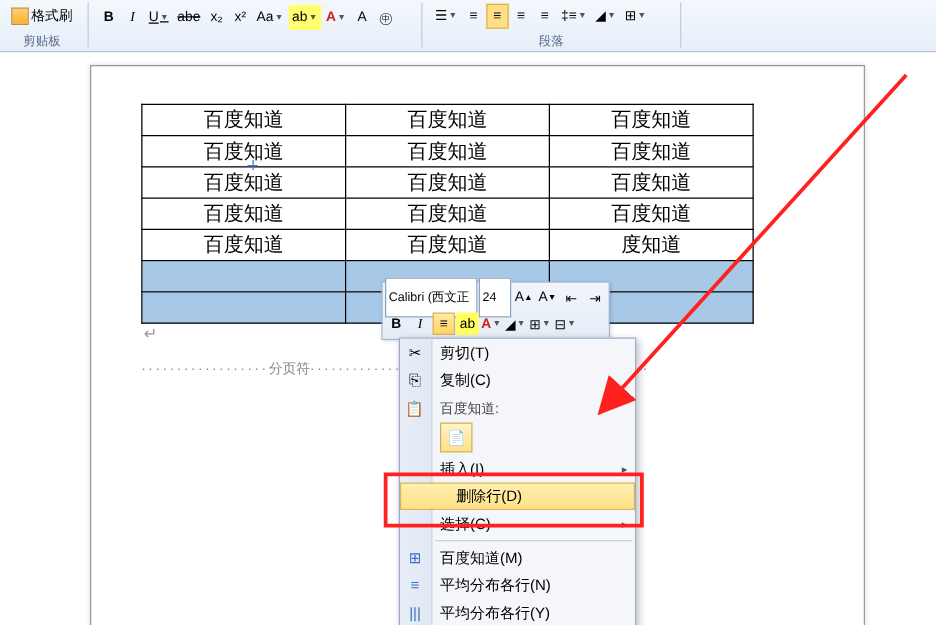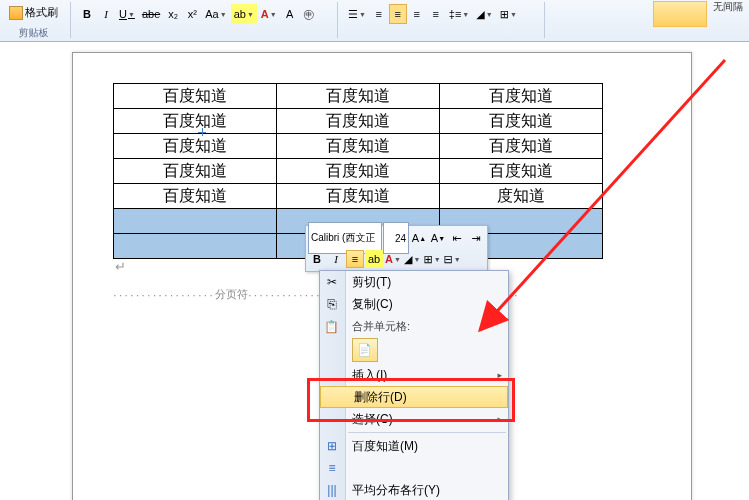--- a/index.html
+++ b/index.html
@@ -39,21 +39,21 @@
     .mini-row { display: flex; align-items: center; gap: 1px; height: 20px; }
     .mini-combo { height: 32px; font-size: 10px; border: 1px solid #8ca4c0; background: #fff; padding: 0 2px; }
     .mini-btn { min-width: 18px; height: 18px; display: flex; align-items: center; justify-content: center; border: 1px solid transparent; font-size: 11px; cursor: pointer; }
     .mini-center { background: linear-gradient(#ffe9a3,#ffd460); border: 1px solid #e0b050; }
     .mini-hl { background: #ffff60; width: 16px; }
     
     
     .ctx-menu { position: absolute; left: 319px; top: 270px; width: 190px; background: #f4f6f9; border: 1px solid #9aaac8; box-shadow: 2px 2px 6px rgba(0,0,0,0.25); z-index: 12; font-size: 12px; }
     .ctx-icon-col { position: absolute; left: 0; top: 0; bottom: 0; width: 26px; background: linear-gradient(to right,#e8eef8,#e0e8f4); border-right: 1px solid #c6d2e6; }
     .ctx-item { position: relative; height: 22px; display: flex; align-items: center; padding-left: 32px; cursor: pointer; }
-    .ctx-item.hover { background: linear-gradient(#ffefb0,#ffe088); border: 1px solid #e0b84a; padding-left: 33px; height: 22px; }
+    .ctx-item.hover { background: linear-gradient(#ffefb0,#ffe088); border: 1px solid #e0b84a; padding-left: 44px; height: 22px; }
     .ctx-item .arrow { margin-left: auto; margin-right: 6px; font-size: 9px; color: #555; }
     .ctx-icon { position: absolute; left: 4px; width: 16px; height: 16px; display: flex; align-items: center; justify-content: center; font-size: 12px; }
     .ctx-sep { height: 1px; background: #c8d2e4; margin: 2px 2px 2px 28px; }
     .ctx-header { font-size: 11px; color: #444; padding: 4px 6px 2px 32px; position: relative; }
     .paste-icon-box { margin: 2px 0 2px 32px; width: 26px; height: 24px; border: 1px solid #d0b050; background: linear-gradient(#fff3c8,#ffe08a); display: flex; align-items: center; justify-content: center; }
     
     
     .red-box { position: absolute; left: 307px; top: 378px; width: 208px; height: 44px; border: 3px solid #ff2020; z-index: 15; pointer-events: none; }
     
     
@@ -106,27 +106,24 @@
     <div class="ribbon-tools">
       <span class="tool-btn">☰<span class="dropdown-arrow">▼</span></span>
       <span class="tool-btn">≡</span>
       <span class="tool-btn" style="background:#ffe088;border:1px solid #e0b050">≡</span>
       <span class="tool-btn">≡</span>
       <span class="tool-btn">≡</span>
       <span class="tool-btn">‡≡<span class="dropdown-arrow">▼</span></span>
       <span class="tool-btn">◢<span class="dropdown-arrow">▼</span></span>
       <span class="tool-btn">⊞<span class="dropdown-arrow">▼</span></span>
     </div>
+    <div class="ribbon-label">段落</div>
   </div>
   <div class="ribbon-sep"></div>
 
-  <div class="ribbon-right">
-    <div class="style-box"></div>
-    <div class="style-name">无间隔</div>
-  </div>
 </div>
 
 <div class="doc-area">
   <div class="page">
     <div class="cursor-mark"></div>
     
     <table class="word-table">
       <tbody>
           <tr>
             <td>百度知道</td>
@@ -171,21 +168,21 @@
       <span class="pb-dots">··················</span>
       <span>分页符</span>
       <span class="pb-dots">················································</span>
     </div>
   </div>
 </div>
 
 <div class="mini-toolbar">
   <div class="mini-row">
     <input class="mini-combo" style="width: 74px;" value="Calibri (西文正">
-    <input class="mini-combo" style="width: 26px; text-align: right;" value="24">
+    <input class="mini-combo" style="width: 26px;" value="24">
     <span class="mini-btn">A<sup style="font-size:7px">▲</sup></span>
     <span class="mini-btn">A<sup style="font-size:7px">▼</sup></span>
     <span class="mini-btn">⇤</span>
     <span class="mini-btn">⇥</span>
   </div>
   <div class="mini-row">
     <span class="mini-btn" style="font-weight:bold">B</span>
     <span class="mini-btn" style="font-style:italic;font-family:serif">I</span>
     <span class="mini-btn mini-center">≡</span>
     <span class="mini-btn mini-hl">ab</span>
@@ -201,21 +198,21 @@
   <div class="ctx-item">
     <span class="ctx-icon">✂</span>
     <span>剪切(T)</span>
   </div>
   <div class="ctx-item">
     <span class="ctx-icon">⎘</span>
     <span>复制(C)</span>
   </div>
   <div class="ctx-header">
     <span class="ctx-icon">📋</span>
-    <span>合并单元格:</span>
+    <span>百度知道:</span>
   </div>
   <div class="paste-icon-box">
     <span>📄</span>
   </div>
   <div class="ctx-item">
     <span>插入(I)</span>
       <span class="arrow">▸</span>
   </div>
   <div class="ctx-item hover">
     <span>删除行(D)</span>
@@ -224,20 +221,21 @@
     <span>选择(C)</span>
       <span class="arrow">▸</span>
   </div>
   <div class="ctx-sep"></div>
   <div class="ctx-item">
     <span class="ctx-icon" style="color:#3a70c0">⊞</span>
     <span>百度知道(M)</span>
   </div>
   <div class="ctx-item">
     <span class="ctx-icon" style="color:#3a70c0">≡</span>
+    <span>平均分布各行(N)</span>
   </div>
   <div class="ctx-item">
     <span class="ctx-icon" style="color:#3a70c0">|||</span>
     <span>平均分布各行(Y)</span>
   </div>
 
 </div>
 
 <div class="red-box"></div>
 

